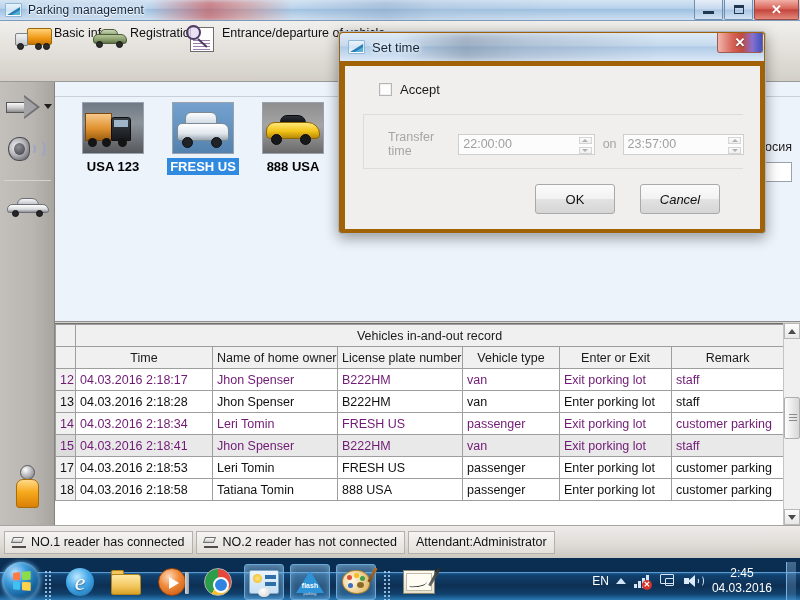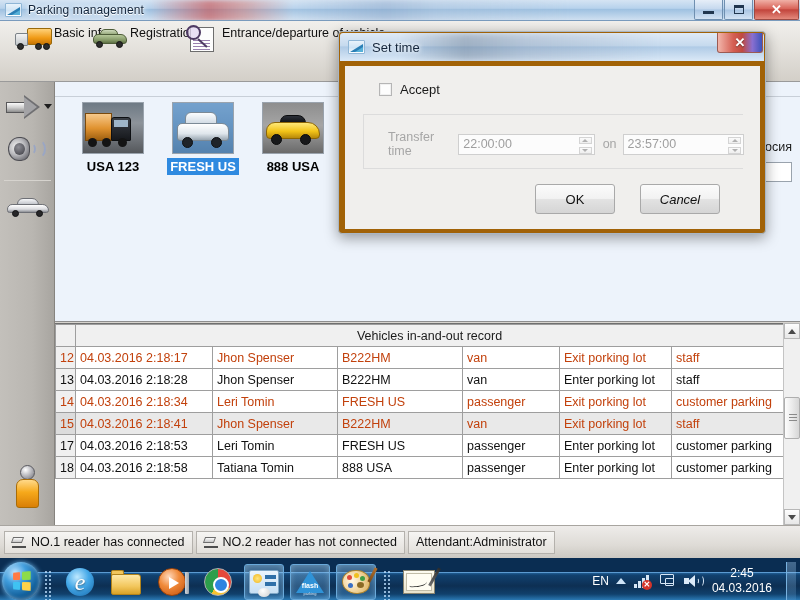--- a/index.html
+++ b/index.html
@@ -210,21 +210,21 @@
     border: 1px solid #9e9e9e; font-size: 12.5px; font-weight: normal;
     height: 22px; padding: 0 4px; color: #111; text-align: left;
     white-space: nowrap; overflow: hidden;
   }
   table.rec th { background: #f0f0f0; text-align: center; color:#1a1a1a; }
   .col-idx { width: 20px; }
   th.idx-blank, td.idx {
     background: #f0f0f0; text-align: right; padding-right: 3px;
     border-left: none; color:#1a1a1a;
   }
-  tr.red td { color: #c2410c; }
+  tr.red td { color: #701a75; }
   tr.sel td { background: #e9e9e9; }
   tr.sel td.idx { background: #dcdcdc; }
   .title-row th { height: 22px; font-size: 12.5px; background:#f0f0f0; }
 
   .vscroll {
     position: absolute; right: 0; top: 323px; width: 17px; height: 202px;
     background: #f0f0f0; border-left: 1px solid #c4c4c4;
   }
   .vs-btn { position:absolute; left:0; width:16px; height:16px; background:linear-gradient(to bottom,#fdfdfd,#e7e7e7); border:1px solid #b7b7b7; display:flex; align-items:center; justify-content:center; }
   .vs-up { top:0; } .vs-down { bottom:0; }
@@ -571,20 +571,29 @@
             <col style="width:125px">
           <col style="width:125px">
             <col style="width:97px">
             <col style="width:112px">
             <col style="width:112px">
         </colgroup>
         <thead>
           <tr class="title-row">
             <th class="idx-blank"></th>
             <th colspan="6">Vehicles in-and-out record</th>
+          </tr>
+          <tr>
+            <th class="idx-blank"></th>
+            <th>Time</th>
+            <th>Name of home owner</th>
+            <th>License plate number</th>
+            <th>Vehicle type</th>
+            <th>Enter or Exit</th>
+            <th>Remark</th>
           </tr>
         </thead>
         <tbody id="tbody">
             <tr class="red">
               <td class="idx">12</td>
               <td>04.03.2016 2:18:17</td>
               <td>Jhon Spenser</td>
               <td>B222HM</td>
               <td>van</td>
               <td>Exit porking lot</td>

